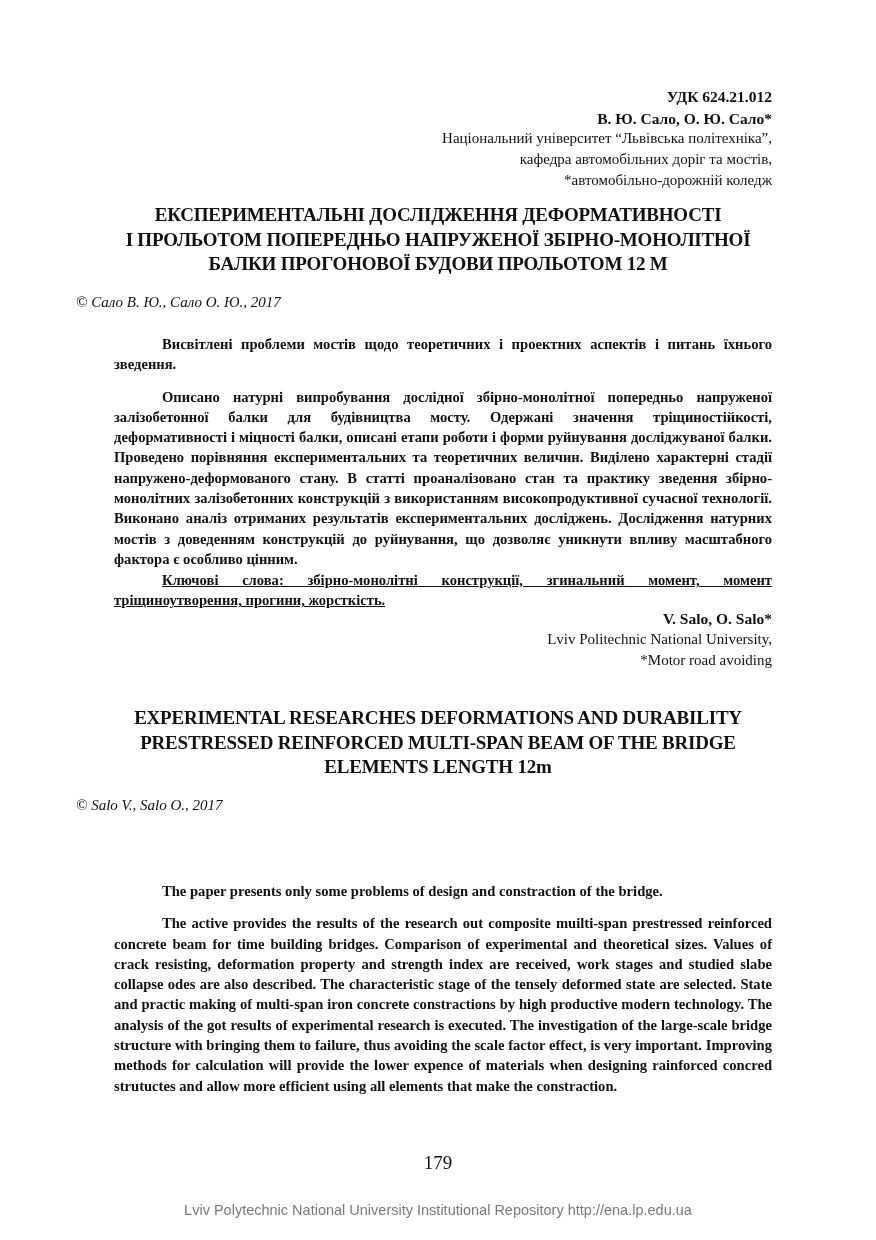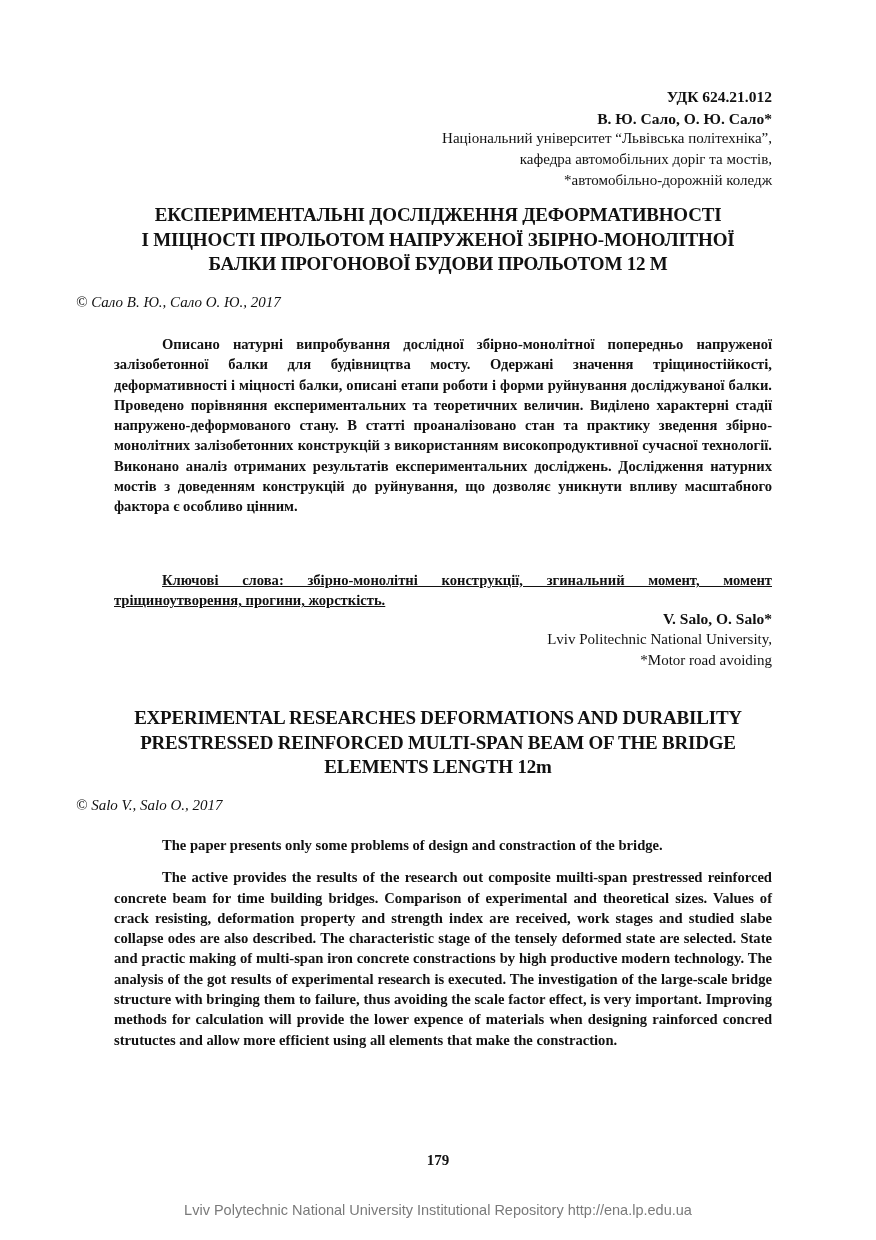--- a/index.html
+++ b/index.html
@@ -16,45 +16,46 @@
     .title { left: 60px; width: 756px; font-size: 19px; font-weight: bold; line-height: 24.5px; letter-spacing: -0.2px; }
     .title div { white-space: nowrap; }
     .copy { left: 76px; font-size: 15px; font-style: italic; line-height: 20px; }
     .abs { left: 114px; width: 658px; font-size: 14.6px; font-weight: bold; line-height: 20.3px; text-align: justify; }
     .abs p { margin: 0; text-indent: 48px; }
     .abs p + p { margin-top: 12px; }
     .kw { left: 114px; width: 658px; font-size: 14.6px; font-weight: bold; line-height: 20.3px; text-align: justify; text-decoration: underline; }
     .kw p { margin: 0; text-indent: 48px; }
     .en-authors { left: 420px; width: 352px; top: 608px; font-size: 15.5px; font-weight: bold; line-height: 21px; }
     .en-affil { left: 420px; width: 352px; top: 629px; font-size: 15px; line-height: 21px; }
-    .pagenum { left: 0; width: 876px; top: 1152px; font-size: 15px; font-weight: bold; }
+    .pagenum { left: 0; width: 876px; top: 1152px; font-size: 19px; }
     .footer { left: 0; width: 876px; top: 1202px; font-family: "Liberation Sans", "DejaVu Sans", sans-serif; font-size: 14.5px; color: #7a7a7a; }
   </style>
 </head>
 <body>
 
 <div class="page serif">
 
   <div class="block udk right">УДК 624.21.012</div>
   <div class="block authors right">В. Ю. Сало, О. Ю. Сало*</div>
   <div class="block affil right">
     <div>Національний університет “Львівська політехніка”,</div>
     <div>кафедра автомобільних доріг та мостів,</div>
     <div>*автомобільно-дорожній коледж</div>
   </div>
 
   <div class="block title center" style="top:203px;">
     <div>ЕКСПЕРИМЕНТАЛЬНІ ДОСЛІДЖЕННЯ ДЕФОРМАТИВНОСТІ</div>
-    <div>І МІЦНОСТІ ПРОЛЬОТОМ НАПРУЖЕНОЇ ЗБІРНО-МОНОЛІТНОЇ</div>
+    <div>І ПРОЛЬОТОМ ПОПЕРЕДНЬО НАПРУЖЕНОЇ ЗБІРНО-МОНОЛІТНОЇ</div>
     <div>БАЛКИ ПРОГОНОВОЇ БУДОВИ ПРОЛЬОТОМ 12 М</div>
   </div>
 
   <div class="block copy" style="top:292px;font-style:italic;">© Сало В. Ю., Сало О. Ю., 2017</div>
 
   <div class="block abs" style="top:334px;">
+    <p>Висвітлені проблеми мостів щодо теоретичних і проектних аспектів і питань їхнього зведення.</p>
     <p>Описано натурні випробування дослідної збірно-монолітної попередньо напруженої залізобетонної балки для будівництва мосту. Одержані значення тріщиностійкості, деформативності і міцності балки, описані етапи роботи і форми руйнування досліджуваної балки. Проведено порівняння експериментальних та теоретичних величин. Виділено характерні стадії напружено-деформованого стану. В статті проаналізовано стан та практику зведення збірно-монолітних залізобетонних конструкцій з використанням високопродуктивної сучасної технології. Виконано аналіз отриманих результатів експериментальних досліджень. Дослідження натурних мостів з доведенням конструкцій до руйнування, що дозволяє уникнути впливу масштабного фактора є особливо цінним.</p>
   </div>
 
   <div class="block kw" style="top:570px;">
     <p>Ключові слова: збірно-монолітні конструкції, згинальний момент, момент тріщиноутворення, прогини, жорсткість.</p>
   </div>
 
   <div class="block en-authors right">V. Salo, O. Salo*</div>
   <div class="block en-affil right">
     <div>Lviv Politechnic National University,</div>
@@ -62,21 +63,21 @@
   </div>
 
   <div class="block title center" style="top:706px;">
     <div>EXPERIMENTAL RESEARCHES DEFORMATIONS AND DURABILITY</div>
     <div>PRESTRESSED REINFORCED MULTI-SPAN BEAM OF THE BRIDGE</div>
     <div>ELEMENTS LENGTH 12m</div>
   </div>
 
   <div class="block copy" style="top:795px;">© Salo V., Salo O., 2017</div>
 
-  <div class="block abs" style="top:835px;">
+  <div class="block abs" style="top:881px;">
     <p>The paper presents only some problems of design and constraction of the bridge.</p>
     <p>The active provides the results of the research out composite muilti-span prestressed reinforced concrete beam for time building bridges. Comparison of experimental and theoretical sizes. Values of crack resisting, deformation property and strength index are received, work stages and studied slabe collapse odes are also described. The characteristic stage of the tensely deformed state are selected. State and practic making of multi-span iron concrete constractions by high productive modern technology. The analysis of the got results of experimental research is executed. The investigation of the large-scale bridge structure with bringing them to failure, thus avoiding the scale factor effect, is very important. Improving methods for calculation will provide the lower expence of materials when designing rainforced concred strutuctes and allow more efficient using all elements that make the constraction.</p>
   </div>
 
 
   <div class="block pagenum center">179</div>
 
   <div class="block footer center">Lviv Polytechnic National University Institutional Repository http://ena.lp.edu.ua</div>
 </div>
 

